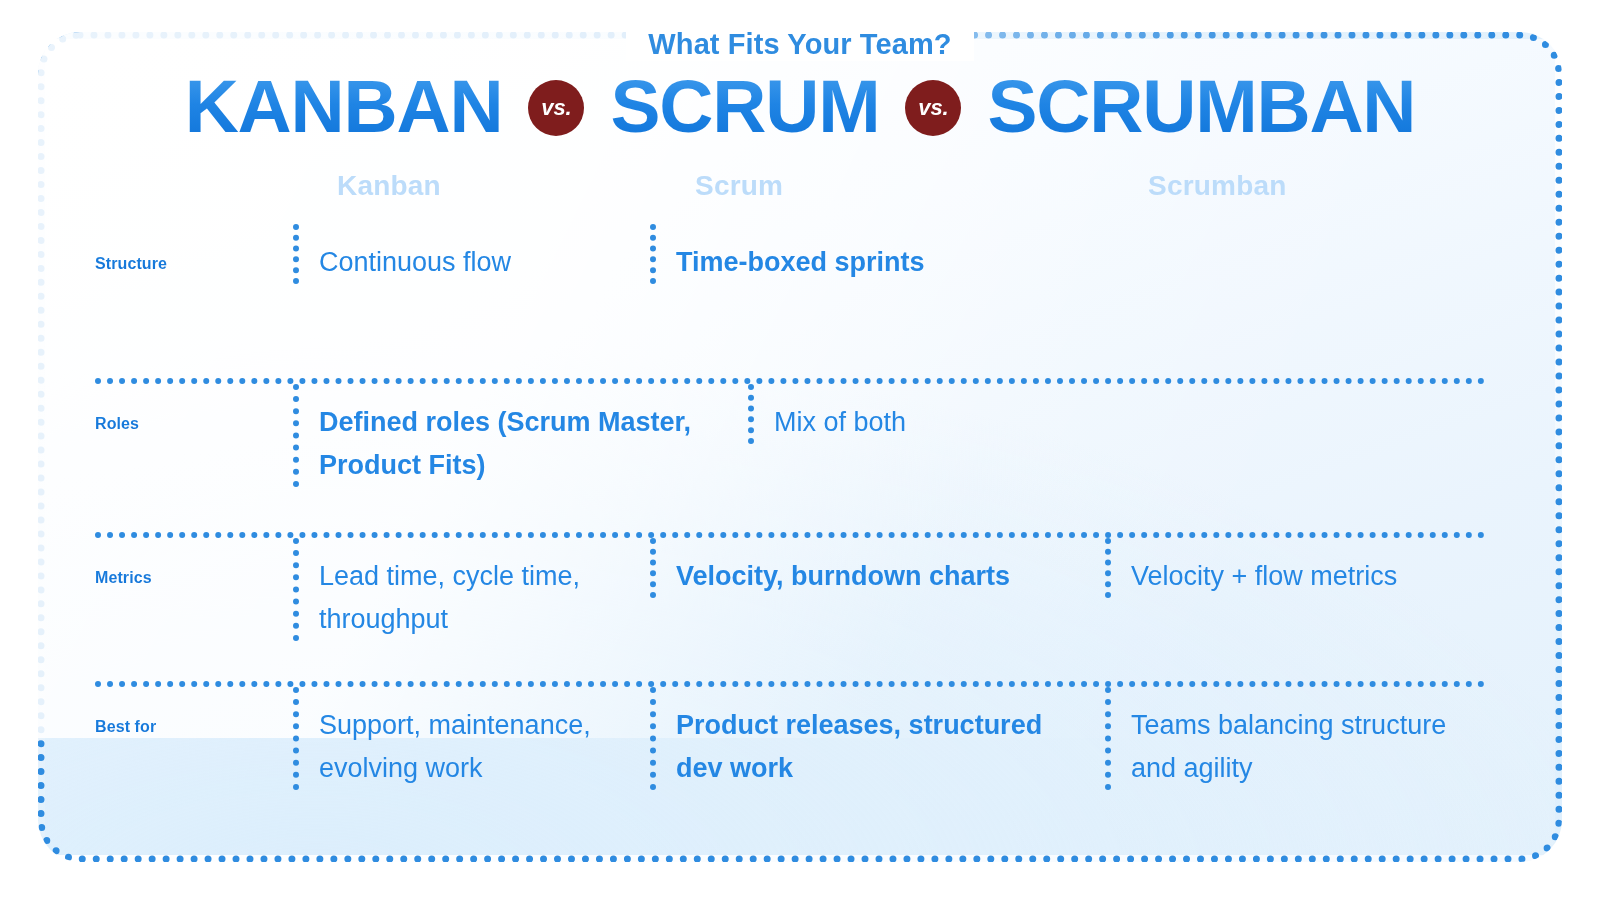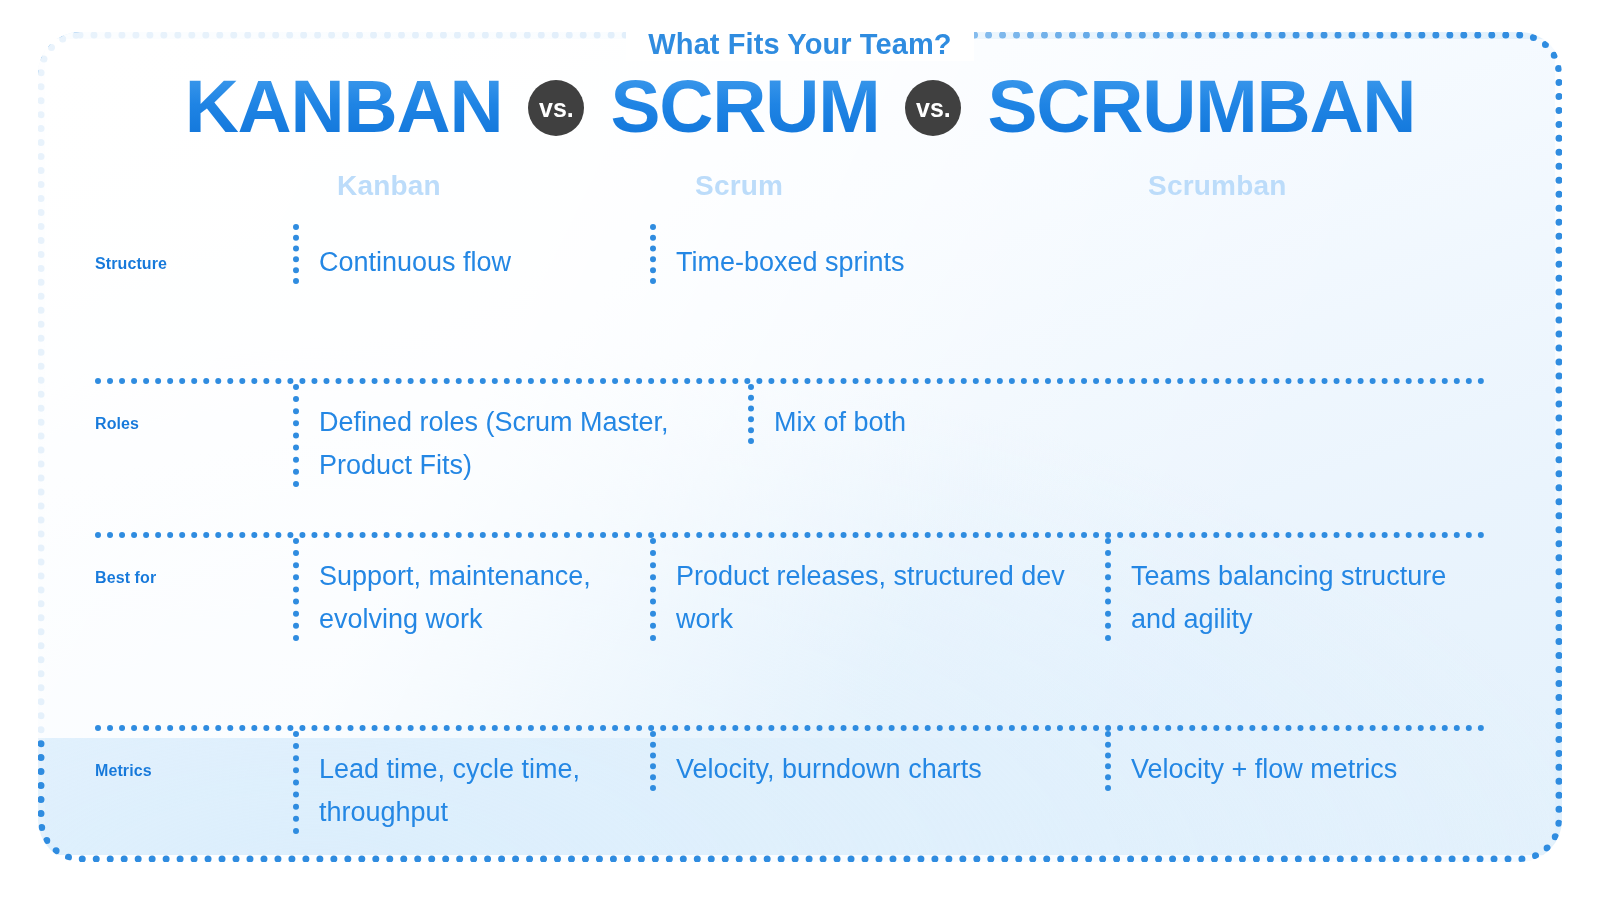--- a/index.html
+++ b/index.html
@@ -100,29 +100,30 @@
     -webkit-background-clip: text;
     background-clip: text;
     color: transparent;
     white-space: nowrap;
   }
   .vs-badge {
     width: 56px;
     height: 56px;
     flex: 0 0 56px;
     border-radius: 50%;
-    background: #404040;
+    background: #7f1d1d;
     color: #ffffff;
-    font-size: 25px;
+    font-size: 22px;
     font-weight: 700;
     display: flex;
     align-items: center;
     justify-content: center;
     line-height: 56px;
     margin-top: 4px;
+    font-style: italic;
   }
 
   
   .grid {
     position: absolute;
     left: 95px;
     top: 168px;
     width: 1390px;
     height: 660px;
     z-index: 4;
@@ -171,21 +172,21 @@
   .cell {
     box-sizing: border-box;
     border-left: 6px dotted #2f8ce0;
     padding: 17px 26px 0 20px;
     font-size: 27px;
     font-weight: 400;
     color: #2487e4;
     line-height: 43px;
   }
   .cell.k { flex: 0 0 357px; }
-  .cell.s { flex: 0 0 455px; }
+  .cell.s { flex: 0 0 455px; font-weight: bold; }
   .cell.b { flex: 1 1 auto; }
 
   .r1 { min-height: 154px; }
   .r2 { min-height: 148px; }
   .r3 { min-height: 143px; }
   .r4 { min-height: 187px; }
 </style>
 </head>
 <body>
 
@@ -221,29 +222,29 @@
         <div class="cell k">Continuous flow</div>
         <div class="cell s">Time-boxed sprints</div>
       </div>
 
       <div class="row r2">
         <div class="row-label">Roles</div>
         <div class="cell s">Defined roles (Scrum Master, Product Fits)</div>
         <div class="cell b">Mix of both</div>
       </div>
 
+      <div class="row r3">
+        <div class="row-label">Metrics</div>
+        <div class="cell k">Lead time, cycle time, throughput</div>
+        <div class="cell s">Velocity, burndown charts</div>
+        <div class="cell b">Velocity + flow metrics</div>
+      </div>
+
       <div class="row r4">
         <div class="row-label">Best for</div>
         <div class="cell k">Support, maintenance, evolving work</div>
         <div class="cell s">Product releases, structured dev work</div>
         <div class="cell b">Teams balancing structure and agility</div>
       </div>
 
-      <div class="row r3">
-        <div class="row-label">Metrics</div>
-        <div class="cell k">Lead time, cycle time, throughput</div>
-        <div class="cell s">Velocity, burndown charts</div>
-        <div class="cell b">Velocity + flow metrics</div>
-      </div>
-
     </div>
   </div>
 </div>
 
 </body></html>

